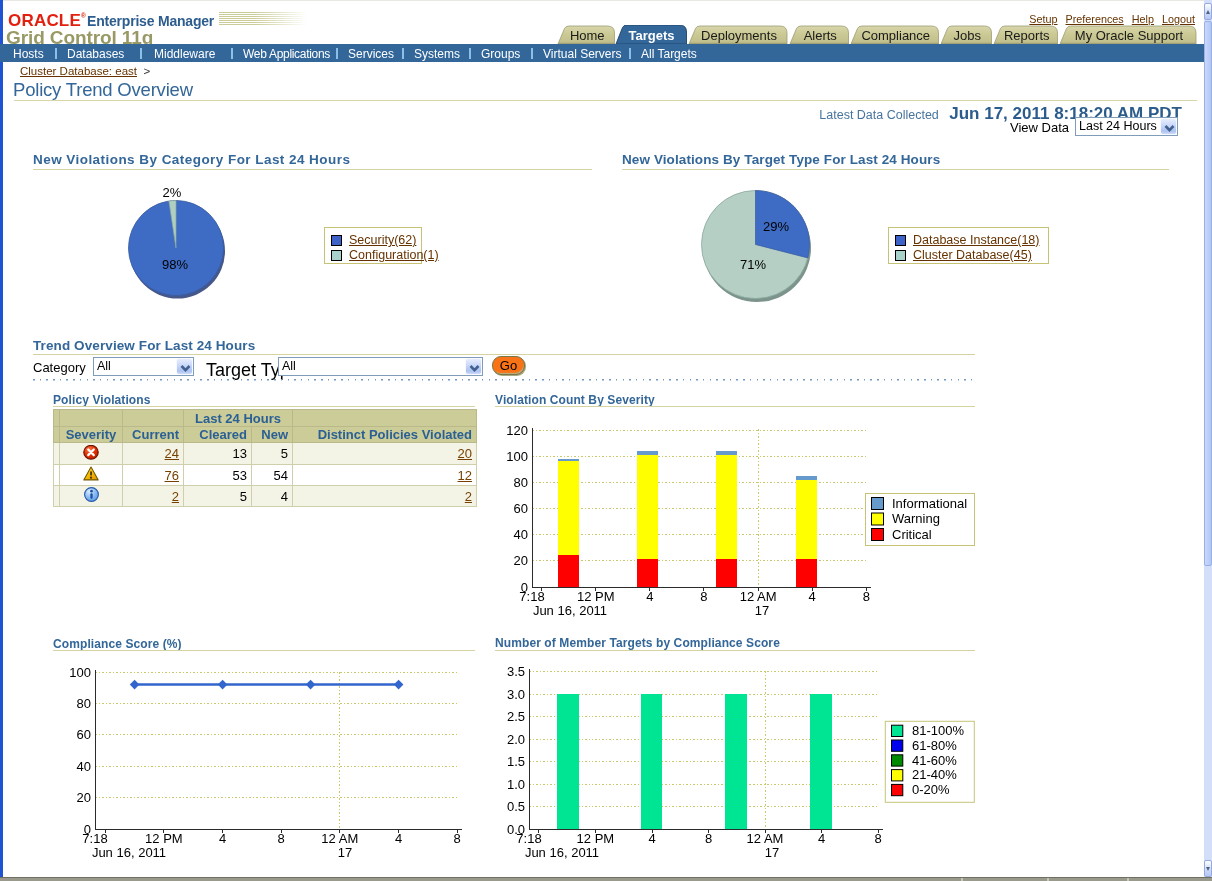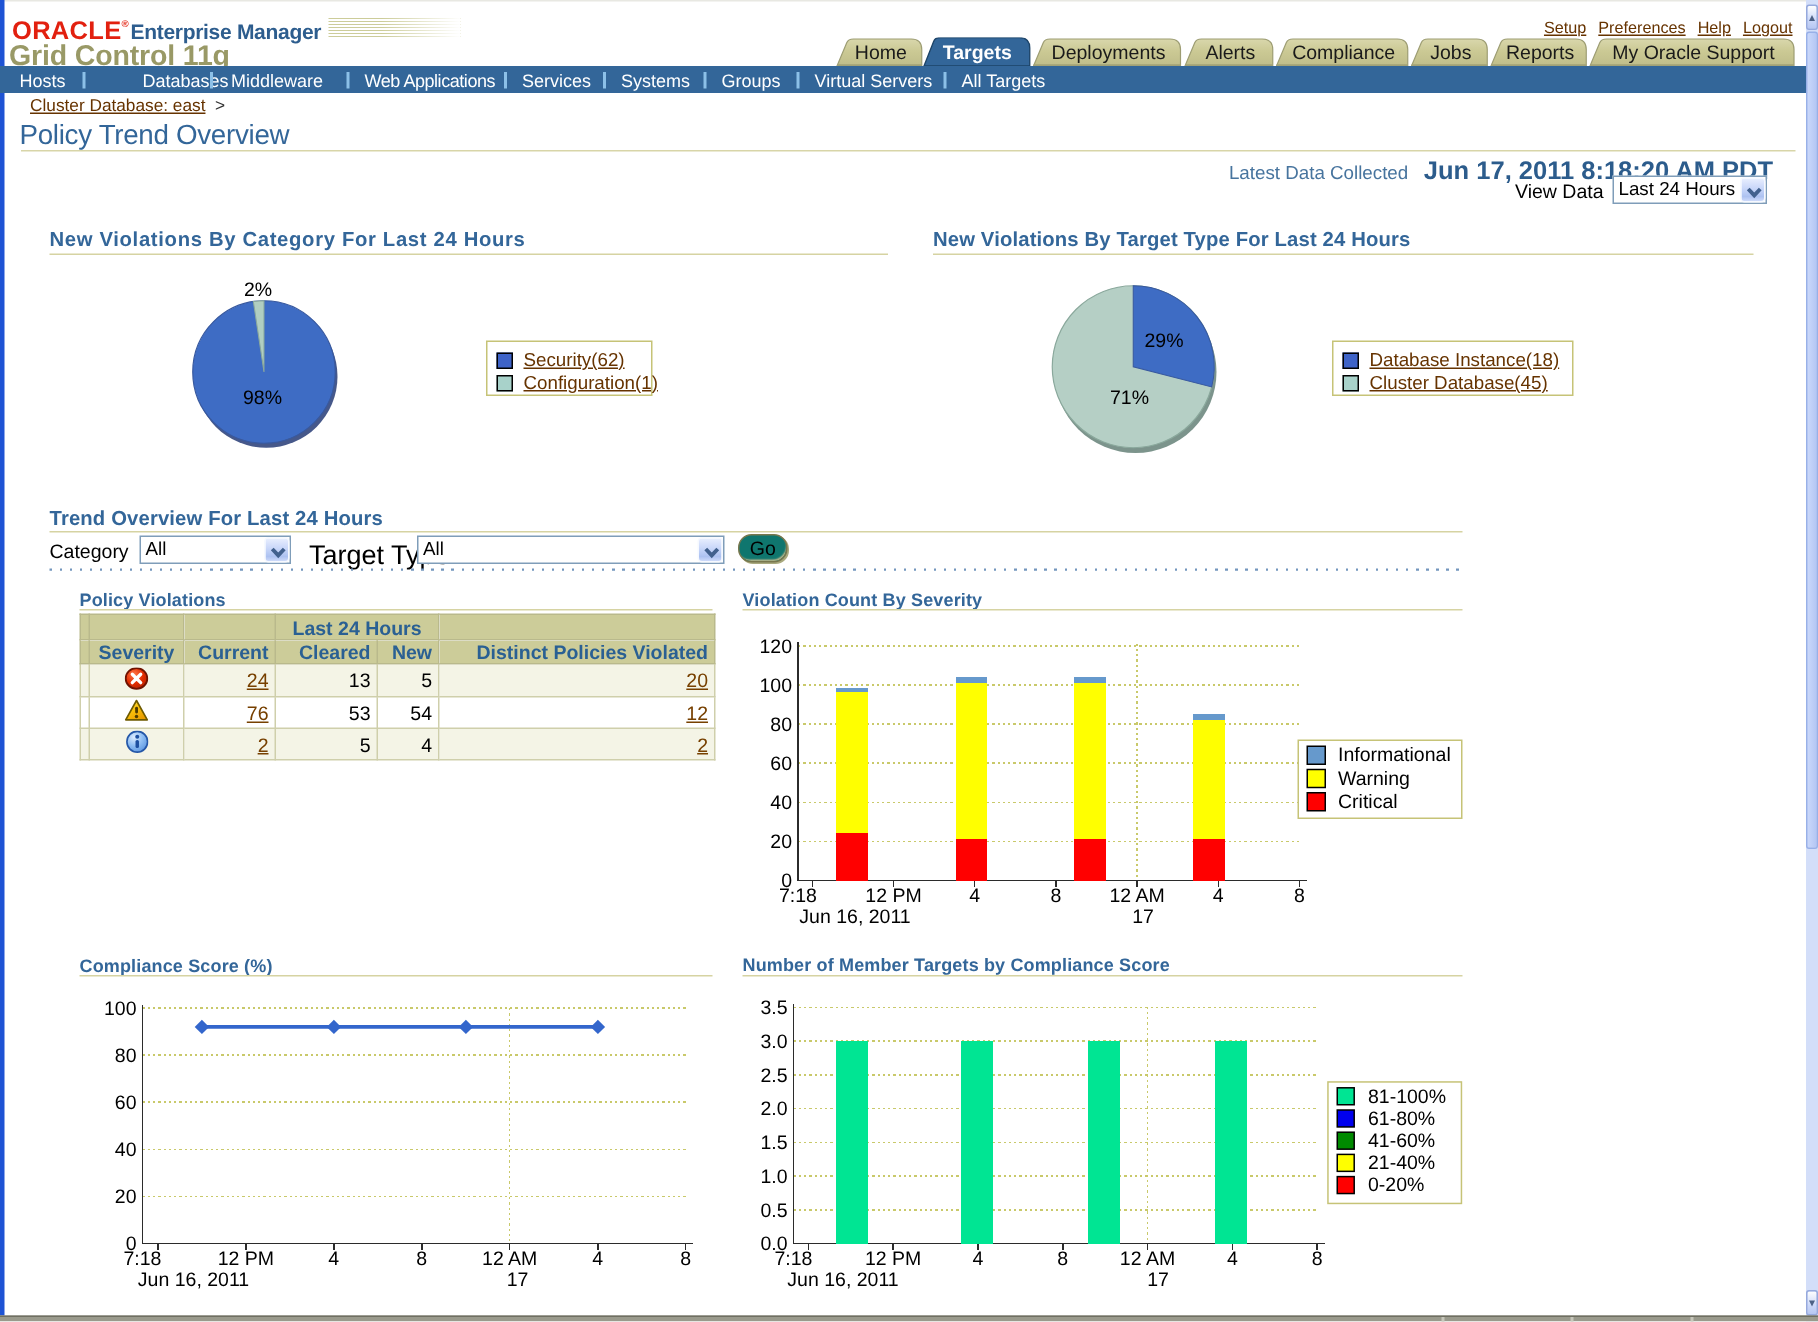--- a/index.html
+++ b/index.html
@@ -36,21 +36,21 @@
 #viewdata { position:absolute; top:120px; left:1010px; font-size:13px; color:#000; }
 
 .xpsel { position:absolute; height:19px; background:#fff; border:1px solid #7f9db9; font-size:12.5px; }
 .xpsel .tx { position:absolute; left:3px; top:1px; white-space:nowrap; }
 .xpsel .ar { position:absolute; right:0; top:0; bottom:0; width:17px; padding:1px;
   background:linear-gradient(180deg,#e8eefe 0%,#c8d6f9 45%,#adc2f1 80%,#cddafa 100%);
   border:1px solid #f6f9ff; border-radius:3px; }
 .xpsel .ar svg { position:absolute; left:2.5px; top:4.5px; }
 
 #gobtn { position:absolute; left:492px; top:356px; width:33px; height:19px; border:1px solid #77774e; border-radius:9px;
-  background:#0f766e; box-shadow:inset -1px -2px 1px -1px #b5b389, 1px 1px 0 #a9a97f; text-align:center; font-size:13px; line-height:17px; }
+  background:#f97316; box-shadow:inset -1px -2px 1px -1px #b5b389, 1px 1px 0 #a9a97f; text-align:center; font-size:13px; line-height:17px; }
 
 .pleg { position:absolute; background:#fff; border:1px solid #c6c377; padding:4px 0 0 6px; }
 .pleg .row { height:15px; white-space:nowrap; }
 .pleg .sw { display:inline-block; width:11px; height:11px; border:1px solid #000; vertical-align:-2px; margin-right:7px; }
 .pleg a { font-size:12.5px; color:#663300; }
 
 #dotsep { position:absolute; left:33px; top:379px; width:940px; height:2px;
   background:repeating-linear-gradient(90deg,#7396bd 0 1.5px,rgba(0,0,0,0) 1.5px 6.7px); background-size:100% 1.5px; background-repeat:no-repeat; }
 
 #pvtable { position:absolute; left:53px; top:409px; border-collapse:collapse; table-layout:fixed; width:423px; font-size:13px; }
@@ -113,21 +113,21 @@
     <path d="M 510 19 L 516.5 3.5 Q 517.5 1 521 1 L 639 1 Q 646 1 646 8 L 646 19 Z" fill="url(#tg)" stroke="#9d9d73" stroke-width="0.8"></path>
     <line x1="510" x2="646" y1="18.4" y2="18.4" stroke="#a2a276" stroke-width="1.2"></line>
     <text x="579" y="14.5" text-anchor="middle" font-size="13" fill="#1a1a1a">My Oracle Support</text>
     <path d="M 66 19 L 72.5 2.5 Q 73.5 0 77 0 L 129.5 0 Q 136.5 0 136.5 7 L 136.5 19 Z" fill="#336699" stroke="#1d4468" stroke-width="0.9"></path>
     <text x="101.5" y="14.5" text-anchor="middle" font-size="13" font-weight="bold" fill="#ffffff">Targets</text>
   </svg>
 
 <div id="navbar">
     <span class="it" style="left: 13px;">Hosts</span>
     <span class="pp" style="left: 55px;">|</span>
-    <span class="it" style="left: 67px; margin-left: 28px;">Databases</span>
+    <span class="it" style="left: 67px;">Databases</span>
     <span class="pp" style="left: 140px;">|</span>
     <span class="it" style="left: 154px;">Middleware</span>
     <span class="pp" style="left: 231px;">|</span>
     <span class="it" style="left: 243px; letter-spacing: -0.3px;">Web Applications</span>
     <span class="pp" style="left: 336px;">|</span>
     <span class="it" style="left: 348px;">Services</span>
     <span class="pp" style="left: 402px;">|</span>
     <span class="it" style="left: 414px;">Systems</span>
     <span class="pp" style="left: 469px;">|</span>
     <span class="it" style="left: 481px;">Groups</span>
@@ -164,21 +164,21 @@
     <text x="55" y="84" text-anchor="middle" font-size="13">98%</text>
   </svg>
 <svg class="abs" style="left:693px;top:183px" width="128" height="125" id="pie2">
     <circle cx="64" cy="65" r="54" fill="#7c948c"></circle>
     <circle cx="62.5" cy="61.5" r="54" fill="#b5cfc5" stroke="#8aa89c" stroke-width="0.8"></circle>
     <path d="M 62.5 61.5 L 62.5 7.5 A 54 54 0 0 1 114.80349070094607 74.92925390690216 Z" fill="#3e6cc4" stroke="#38599f" stroke-width="0.7"></path>
     <text x="83" y="48" text-anchor="middle" font-size="13">29%</text>
     <text x="60" y="86" text-anchor="middle" font-size="13">71%</text>
   </svg>
 
-<div class="pleg" style="left:324px;top:227px;width:111px;height:37px">
+<div class="pleg" style="left:324px;top:227px;width:98px;height:37px">
  <div class="row"><span class="sw" style="background:#3e63c8"></span><a href="#">Security(62)</a></div>
  <div class="row"><span class="sw" style="background:#a8d2ca"></span><a href="#">Configuration(1)</a></div>
 </div>
 <div class="pleg" style="left:888px;top:227px;width:161px;height:37px">
  <div class="row"><span class="sw" style="background:#3e63c8"></span><a href="#">Database Instance(18)</a></div>
  <div class="row"><span class="sw" style="background:#a8d2ca"></span><a href="#">Cluster Database(45)</a></div>
 </div>
 
 <div class="shead" style="left:33px;top:338px">Trend Overview For Last 24 Hours</div>
 <div class="rule" style="left:33px;top:354px;width:942px"></div>

